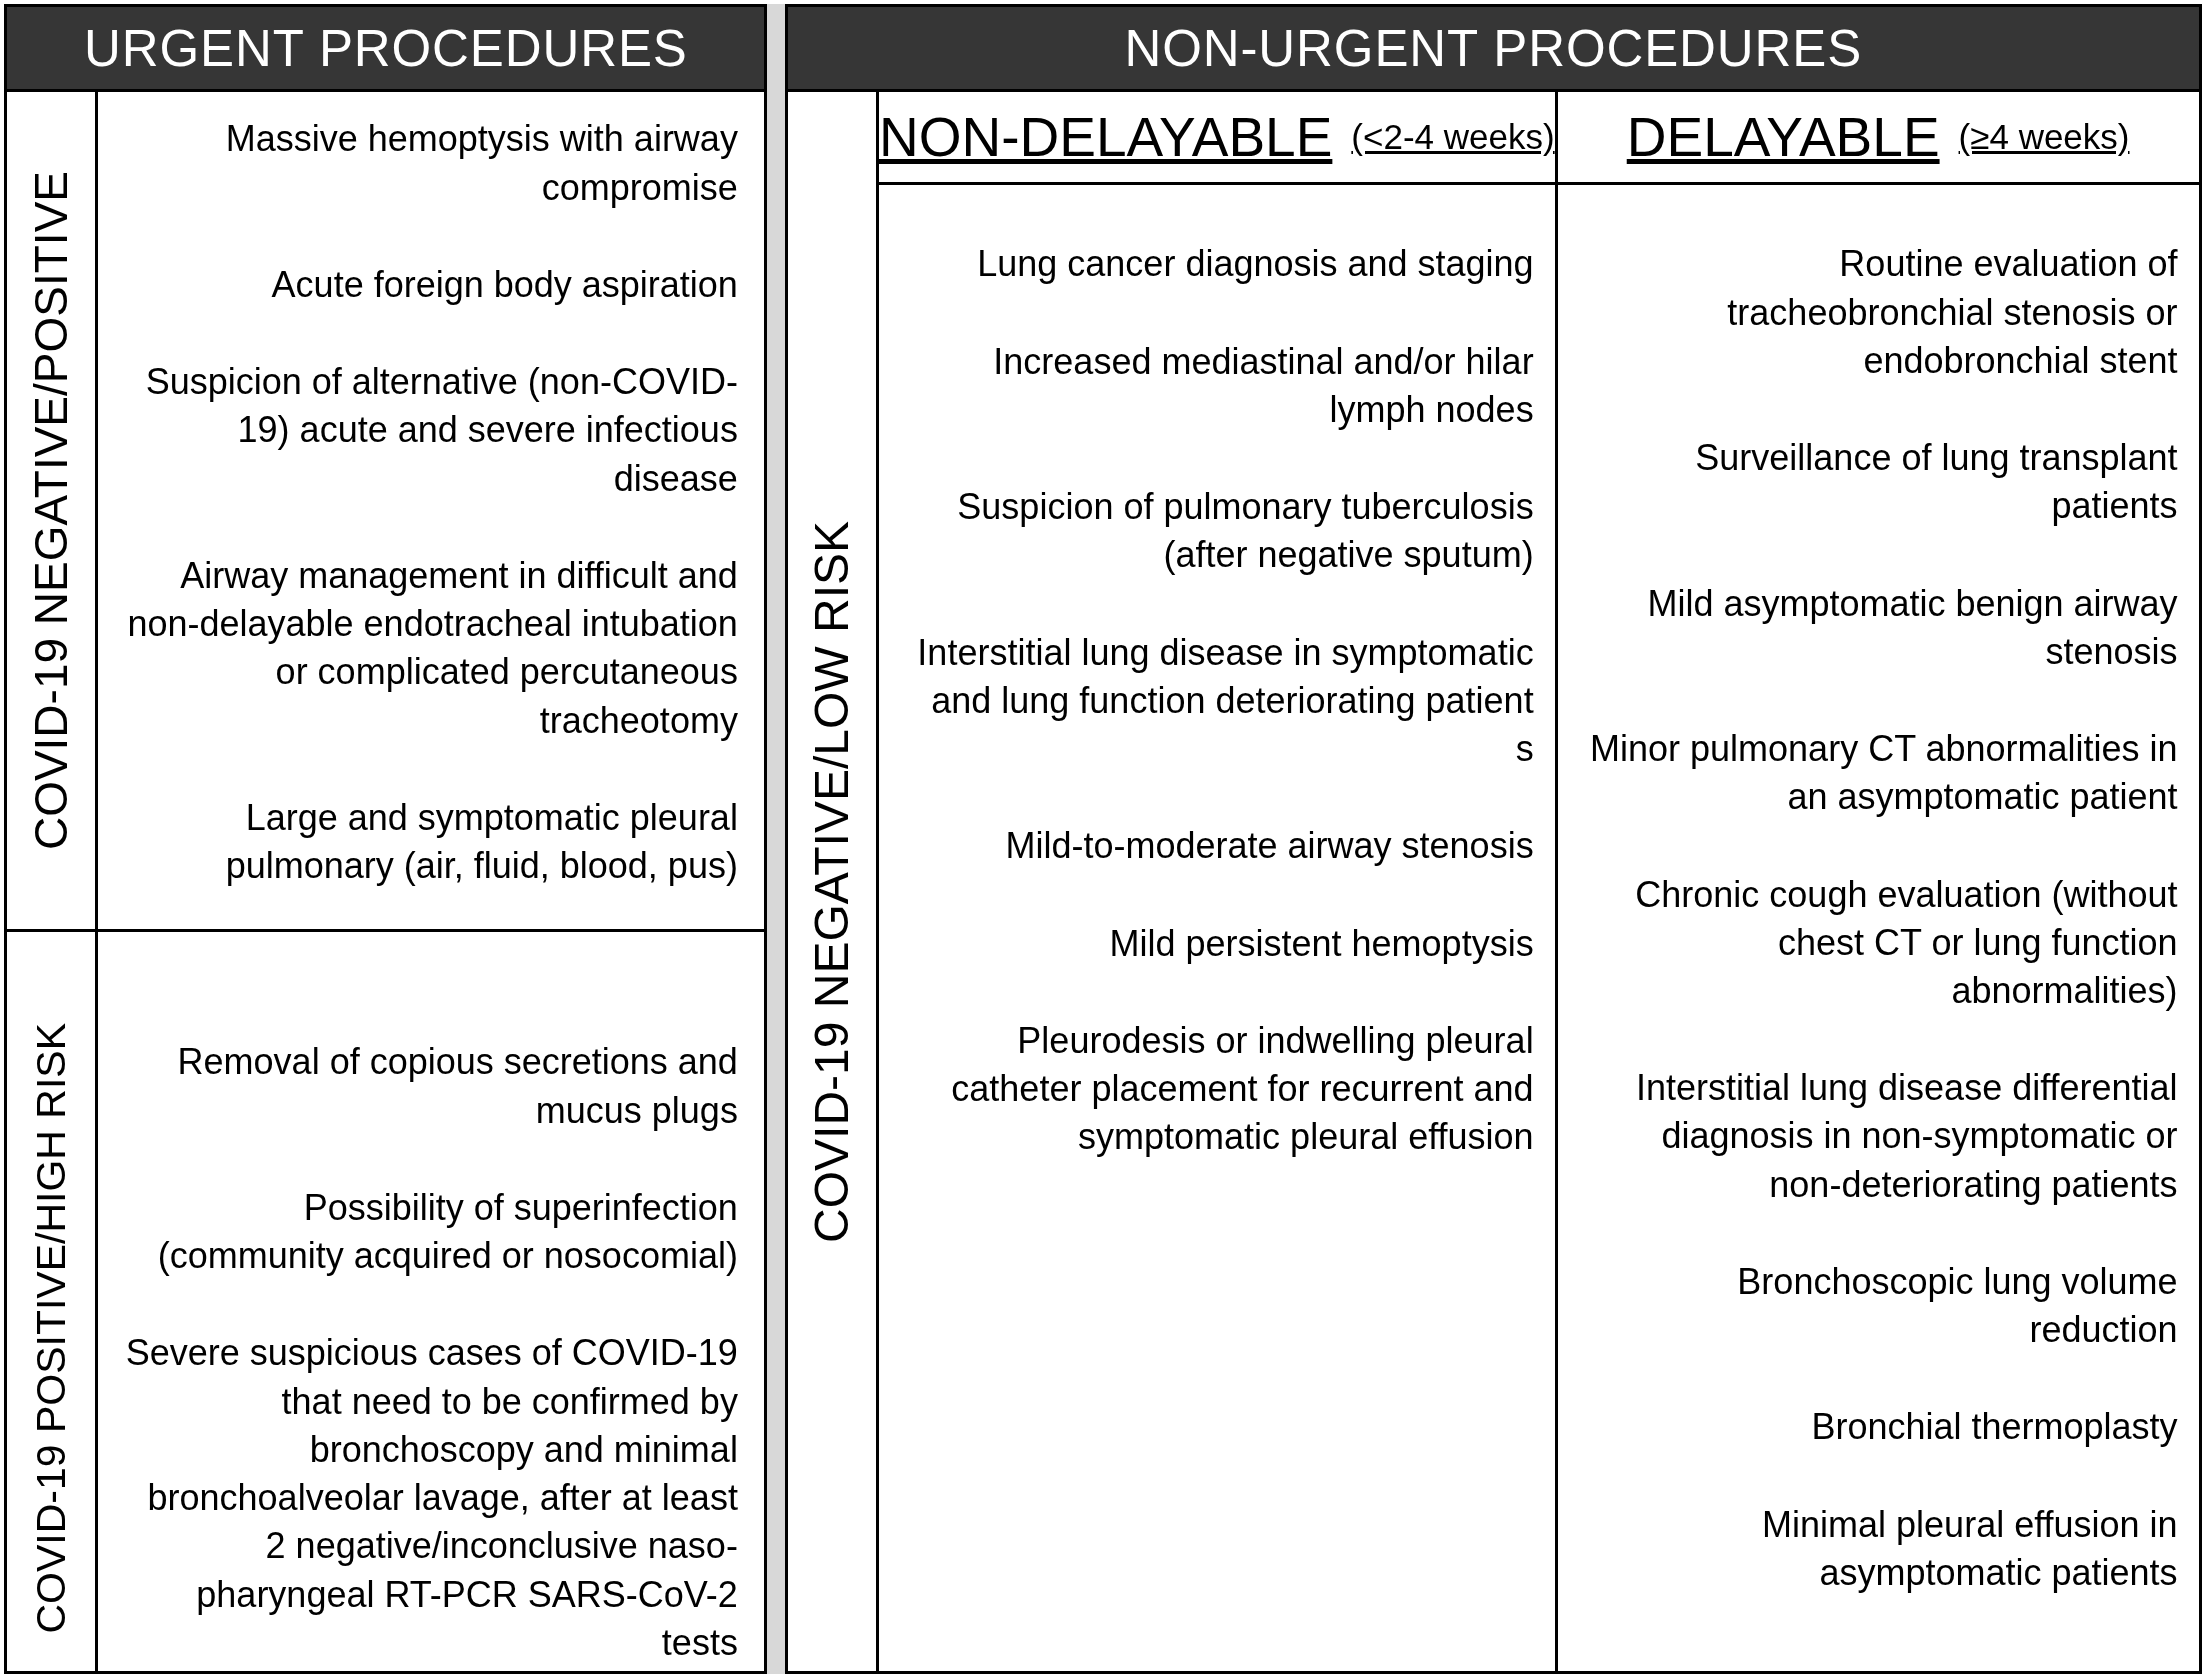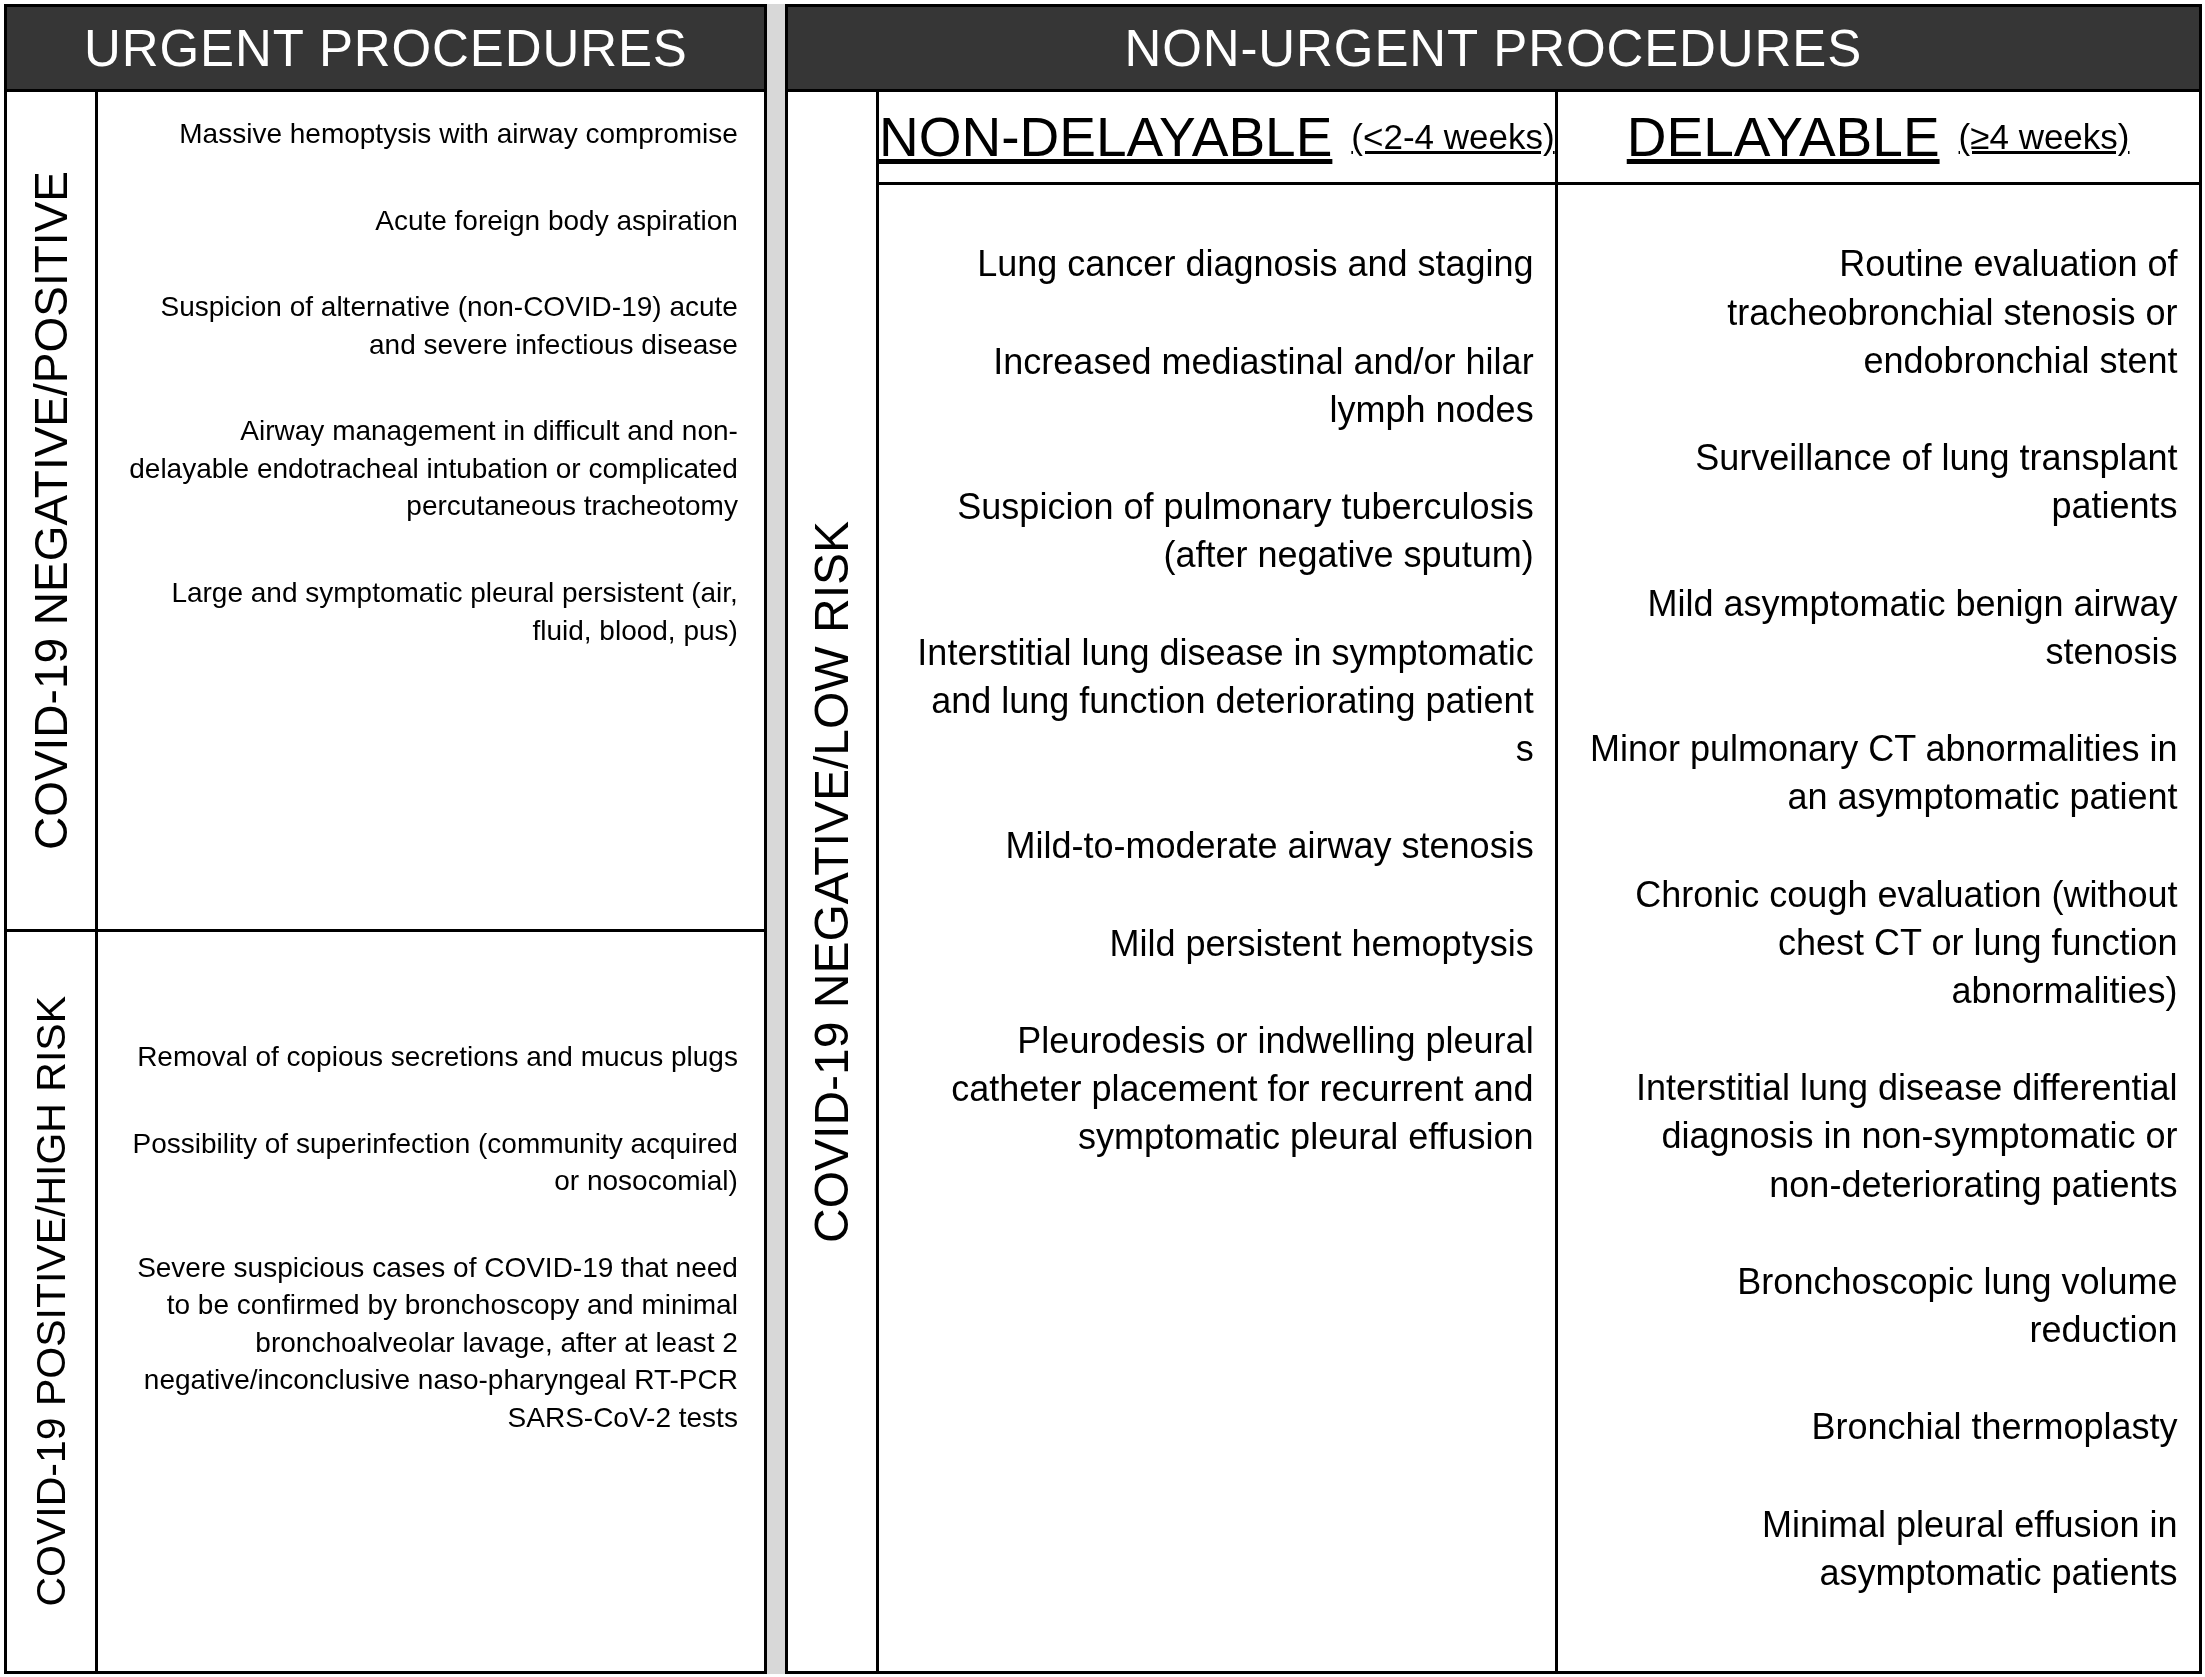--- a/index.html
+++ b/index.html
@@ -64,21 +64,21 @@
     writing-mode:vertical-rl;
     transform:rotate(180deg);
     white-space:nowrap;
     letter-spacing:0;
   }
   .vtext-a { font-size:46px; }
   .vtext-b { font-size:41px; }
   .vtext-c { font-size:48px; }
   .content-cell {
     padding:23px 26.5px 8.8px 23px;
-    font-size:28px;
+    font-size:36px;
     line-height:1.34;
   }
   .content-cell.second { padding-top:106px; }
   .content-cell p { margin:0 0 49px 0; }
   
   .right-body {
     flex:1 1 auto;
     display:grid;
     grid-template-columns:91px 1fr 1fr;
     grid-template-rows:93px 1fr;
@@ -122,21 +122,21 @@
     <div class="left-body">
 
       <div class="label-cell sec-divider">
         <span class="vtext vtext-a">COVID-19 NEGATIVE/POSITIVE</span>
       </div>
       <div class="content-cell sec-divider">
           <p>Massive hemoptysis with airway compromise</p>
           <p>Acute foreign body aspiration</p>
           <p>Suspicion of alternative (non-COVID-19) acute and severe infectious disease</p>
           <p>Airway management in difficult and non-delayable endotracheal intubation or complicated percutaneous tracheotomy</p>
-          <p>Large and symptomatic pleural persistent (air, fluid, blood, pus)</p>
+          <p>Large and symptomatic pleural pulmonary (air, fluid, blood, pus)</p>
         </div>
 
       <div class="label-cell">
         <span class="vtext vtext-b">COVID-19 POSITIVE/HIGH RISK</span>
       </div>
       <div class="content-cell second">
           <p>Removal of copious secretions and mucus plugs</p>
           <p>Possibility of superinfection (community acquired or nosocomial)</p>
           <p>Severe suspicious cases of COVID-19 that need to be confirmed by bronchoscopy and minimal bronchoalveolar lavage, after at least 2 negative/inconclusive naso-pharyngeal RT-PCR SARS-CoV-2 tests</p>
         </div>

